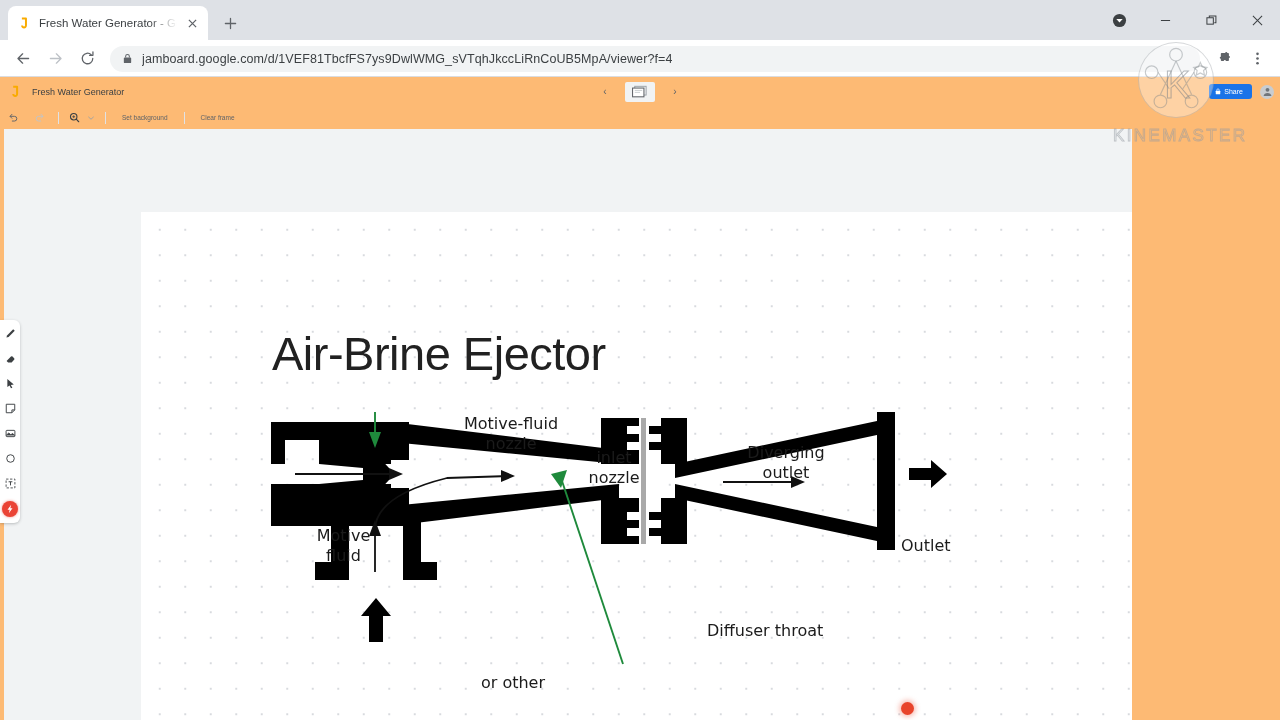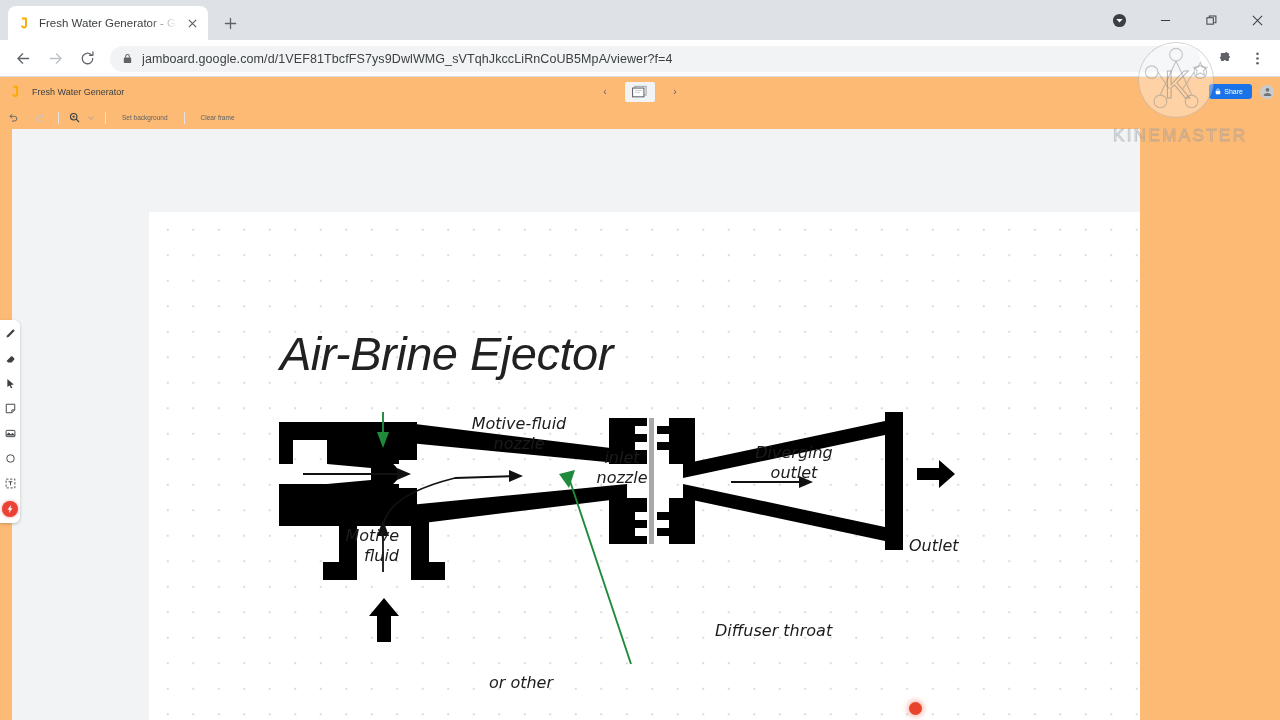--- a/index.html
+++ b/index.html
@@ -153,24 +153,23 @@
     color: #3c4043;
   }
   .tool.active {
     background: #ea4335; border-radius: 50%;
     color: #fff;
     box-shadow: 0 0 3px rgba(234,67,53,.6);
   }
 
   
   .canvas-wrap {
-    position: absolute; left: 12px; top: 52px; width: 1128px; height: 591px;
+    position: absolute; left: 4px; top: 52px; width: 1128px; height: 591px;
     background: #f1f3f4;
     overflow: hidden;
-    font-style: italic;
   }
   .canvas {
     position: absolute; left: 137px; top: 83px;
     width: 1007px; height: 567px;
     background: #ffffff;
     background-image: radial-gradient(circle, #d8dade 1px, transparent 1.2px);
     background-size: 25.5px 25.5px;
     background-position: 6px 5px;
     overflow: hidden;
   }
@@ -184,21 +183,21 @@
   }
 
   .dg-label {
     position: absolute;
     font-size: 16px; color: #1b1b1b;
     font-family: "DejaVu Sans", sans-serif;
     line-height: 1.26;
     white-space: nowrap;
   }
   .dg-label.ctr { text-align: center; }
-  .dg-label.rgt { text-align: right; }
+  .dg-label.rgt { text-align: center; }
 
   .red-dot {
     position: absolute;
     width: 13px; height: 13px; border-radius: 50%;
     background: #e8442b;
     box-shadow: 0 0 5px 2px rgba(232,68,43,.35);
   }
 
   
   .km-circle {

